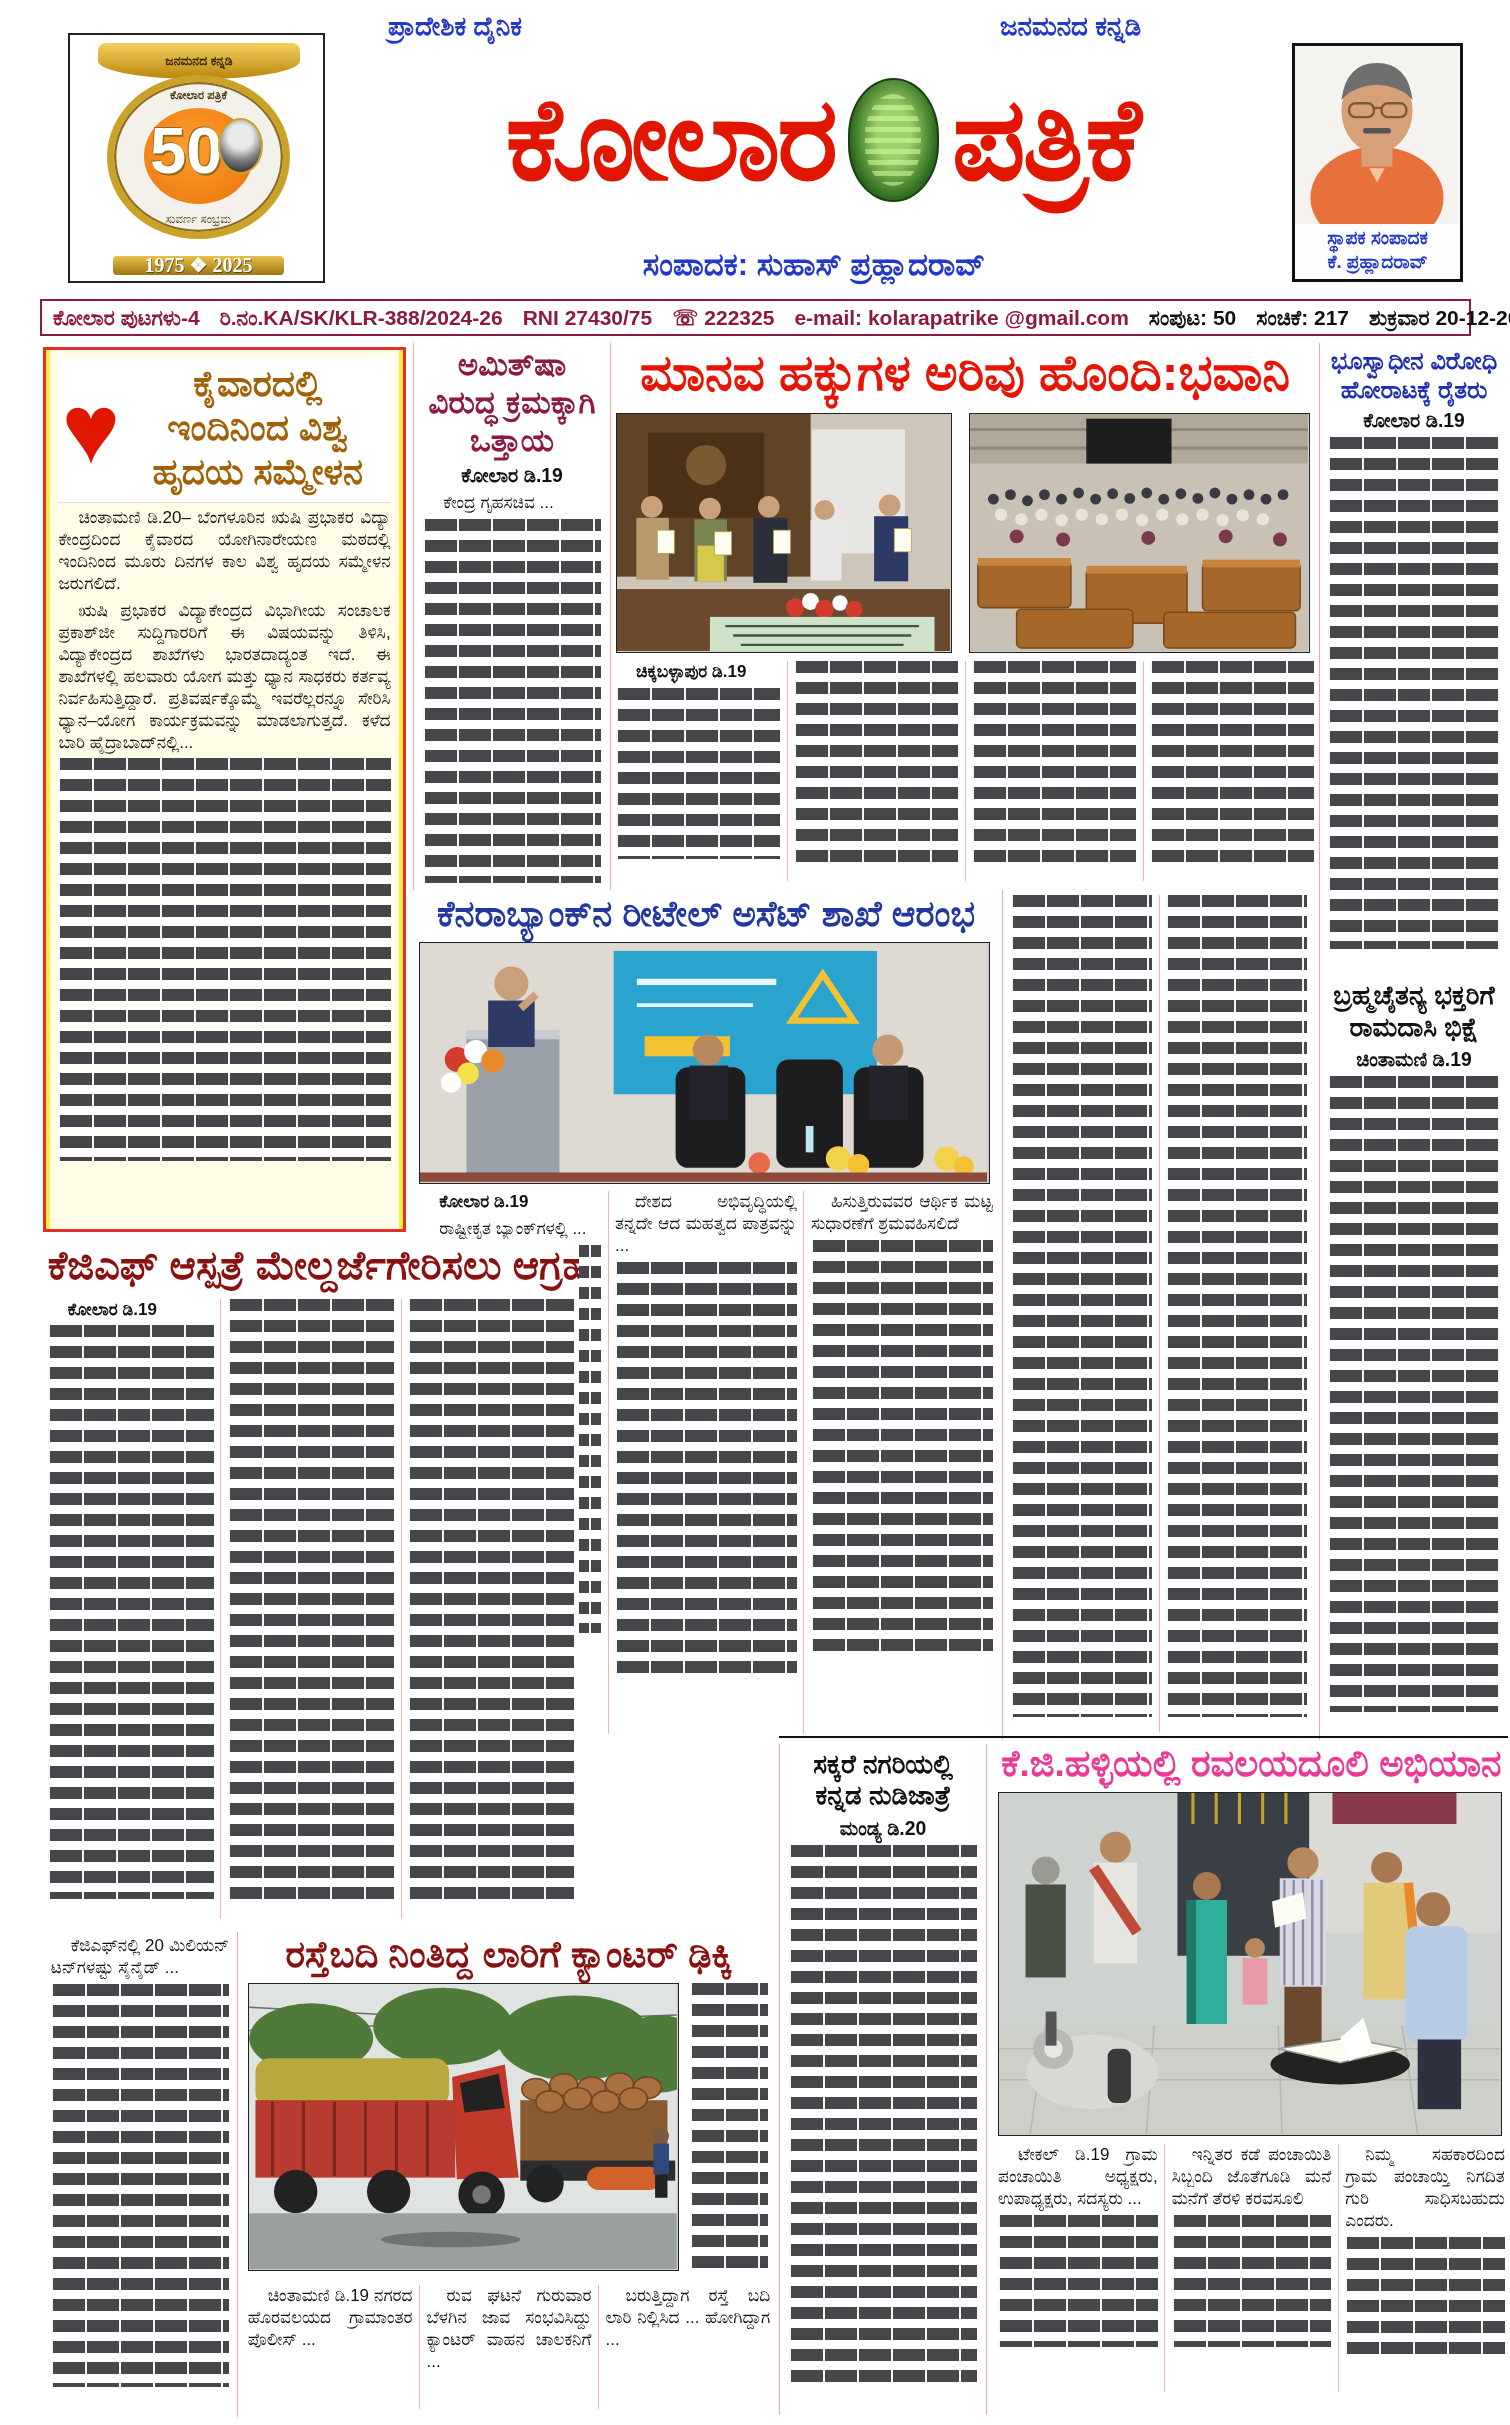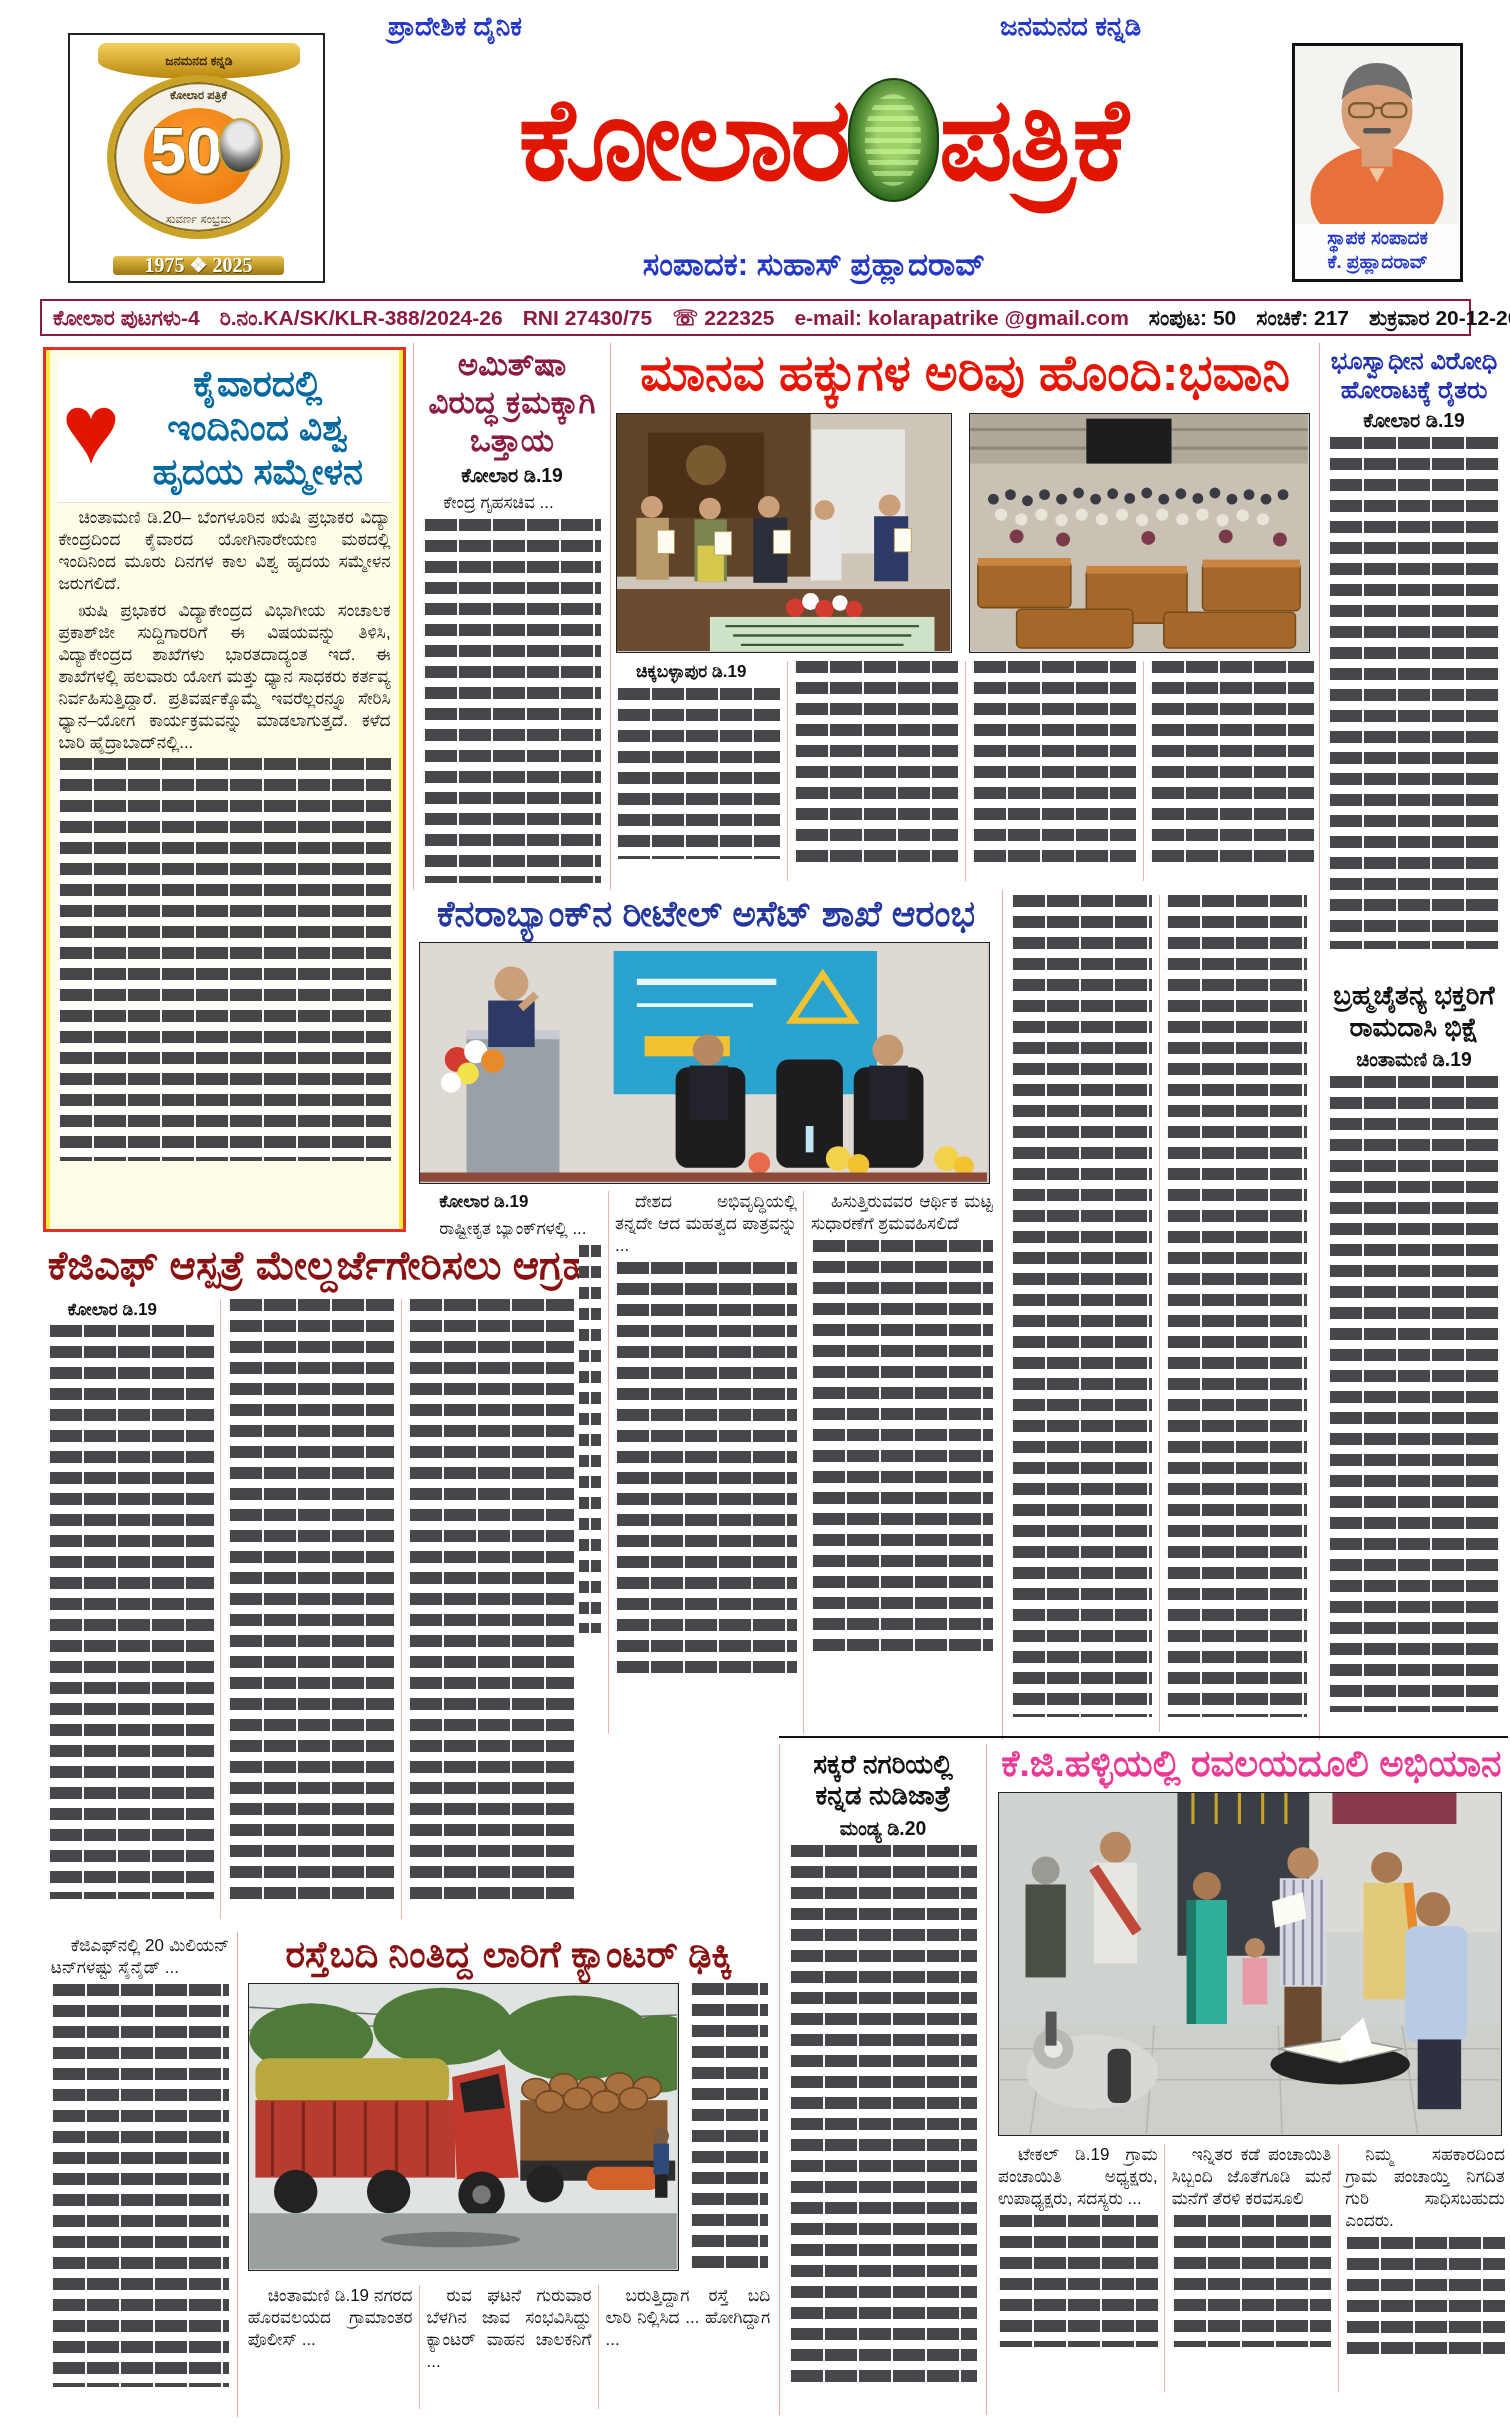--- a/index.html
+++ b/index.html
@@ -3,21 +3,21 @@
 <meta charset="utf-8">
 <style>
   * { box-sizing: border-box; margin: 0; padding: 0; }
   html,body { background:#ffffff; }
   body { width:1510px; height:2426px; position:relative; font-family:"Liberation Sans",sans-serif; color:#111; overflow:hidden; }
 
   
   .header { position:absolute; left:0; top:0; width:1510px; height:295px; background:#fff; }
   .tagline { position:absolute; font-size:26px; font-weight:bold; color:#2438c8; }
   .masthead { position:absolute; left:326px; top:31px; width:992px; height:217px;
-              display:flex; align-items:center; justify-content:center; gap:0; }
+              display:flex; align-items:center; justify-content:center; gap:13px; }
   .masthead .word { font-size:115px; font-weight:bold; color:#e11600; line-height:1; letter-spacing:-3.1px; white-space:nowrap; }
   .emblem { width:91px; height:124px; border-radius:50%/46%; background:radial-gradient(ellipse at 50% 45%, #9fd06a 0 28%, #2e6b1e 70%, #14350c 100%); border:2.3px solid #1d4012;
             background-blend-mode:normal; position:relative; flex:0 0 auto; }
   .emblem:after{ content:""; position:absolute; inset:14px 15.5px; border-radius:50%/46%; background:
      repeating-linear-gradient(180deg, rgba(210,255,160,.55) 0 4.7px, transparent 4.7px 11px); }
   .editorline { position:absolute; left:434px; top:247px; width:760px; text-align:center; font-size:31px; font-weight:bold; color:#2438c8; }
 
   
   .logo { position:absolute; left:68px; top:33px; width:257px; height:250px; border:2.3px solid #222; background:#fff; }
   .ribbon-top { position:absolute; left:28px; top:7.8px; width:202px; height:36px; background:linear-gradient(180deg,#f3d05e,#b8860b); border-radius:7.8px 7.8px 50% 50%; display:flex; align-items:center; justify-content:center; font-size:12.4px; font-weight:bold; color:#3a2604; }
@@ -53,21 +53,21 @@
   .cols4 { column-count:4; column-gap:14px; column-rule:1.6px solid #f3b3b3; }
   .photo { border:1.6px solid #222; overflow:hidden; background:#ccc; }
   .vrule-l { border-left:1.6px solid #f3a6a6; }
   .vrule-r { border-right:1.6px solid #f3a6a6; }
   .hline { position:absolute; background:#111; height:2.3px; }
 
   
   .heartbox { border:3.1px solid #e53027; background:#fffce8; box-shadow:inset 3.9px 0 0 #ffe93a, inset -3.9px 0 0 #ffe93a; padding:7.8px 12.4px; }
   .heart-head { display:flex; align-items:center; gap:7.8px; background:#fff; padding:4.7px 3.1px 7.8px 3.1px; border-bottom:1.6px solid #e5302733; }
   .heart-glyph { font-size:99px; line-height:.9; color:#e11600; flex:0 0 auto; }
-  .heartbox .hl { color:#0369a1; font-size:36px; flex:1; }
+  .heartbox .hl { color:#a16207; font-size:36px; flex:1; }
 </style>
 </head>
 <body>
 
 <div class="header">
 
   <div class="logo">
     <div class="ribbon-top">ಜನಮನದ ಕನ್ನಡಿ</div>
     <div class="ring">
       <div class="ringtext-top">ಕೋಲಾರ ಪತ್ರಿಕೆ</div>

